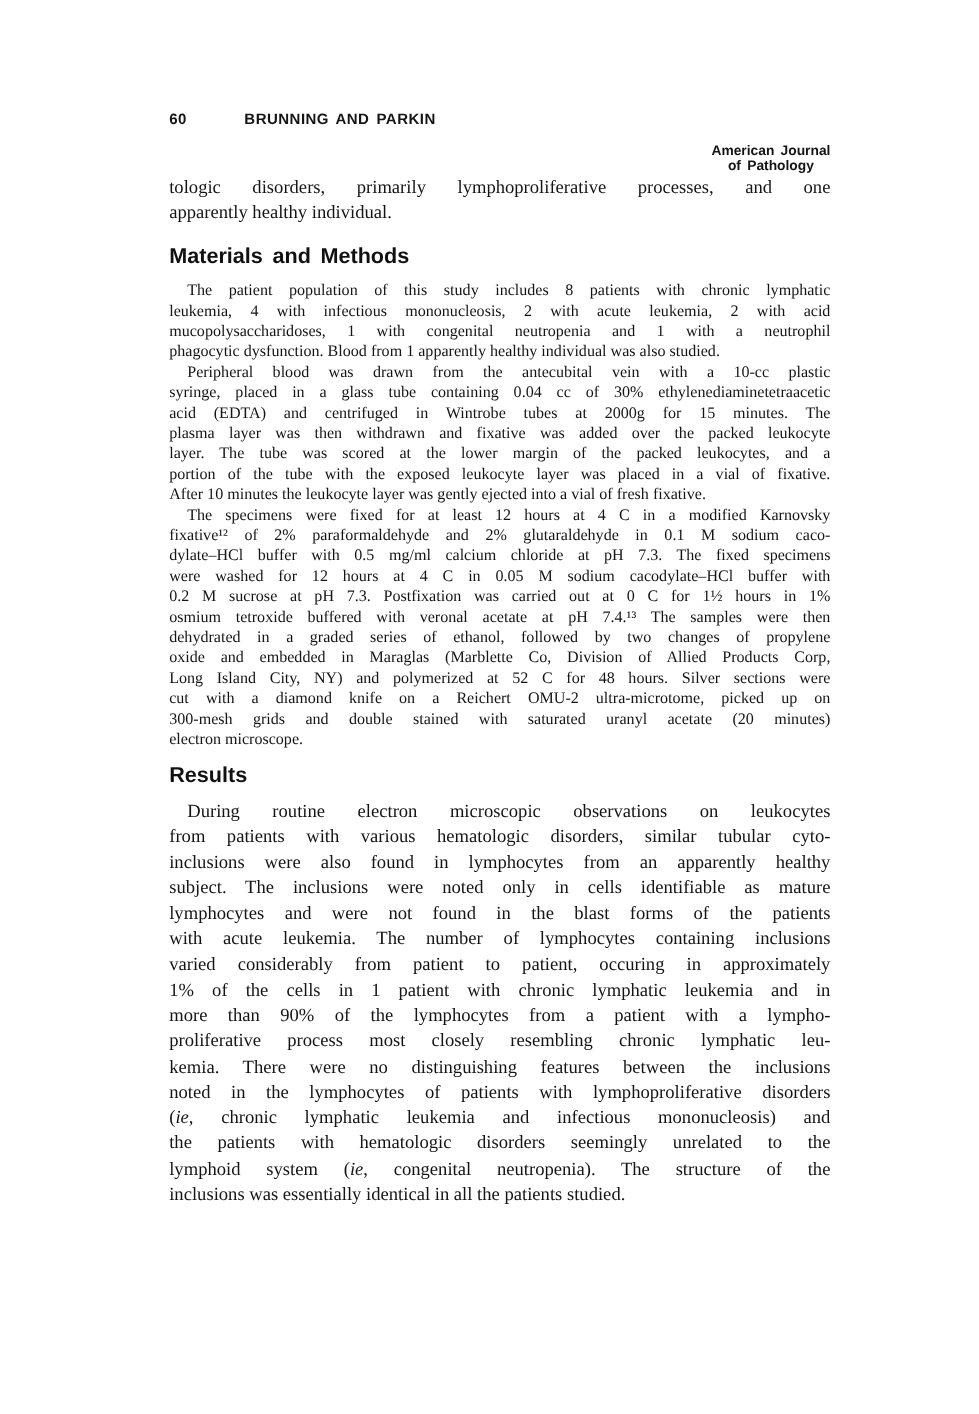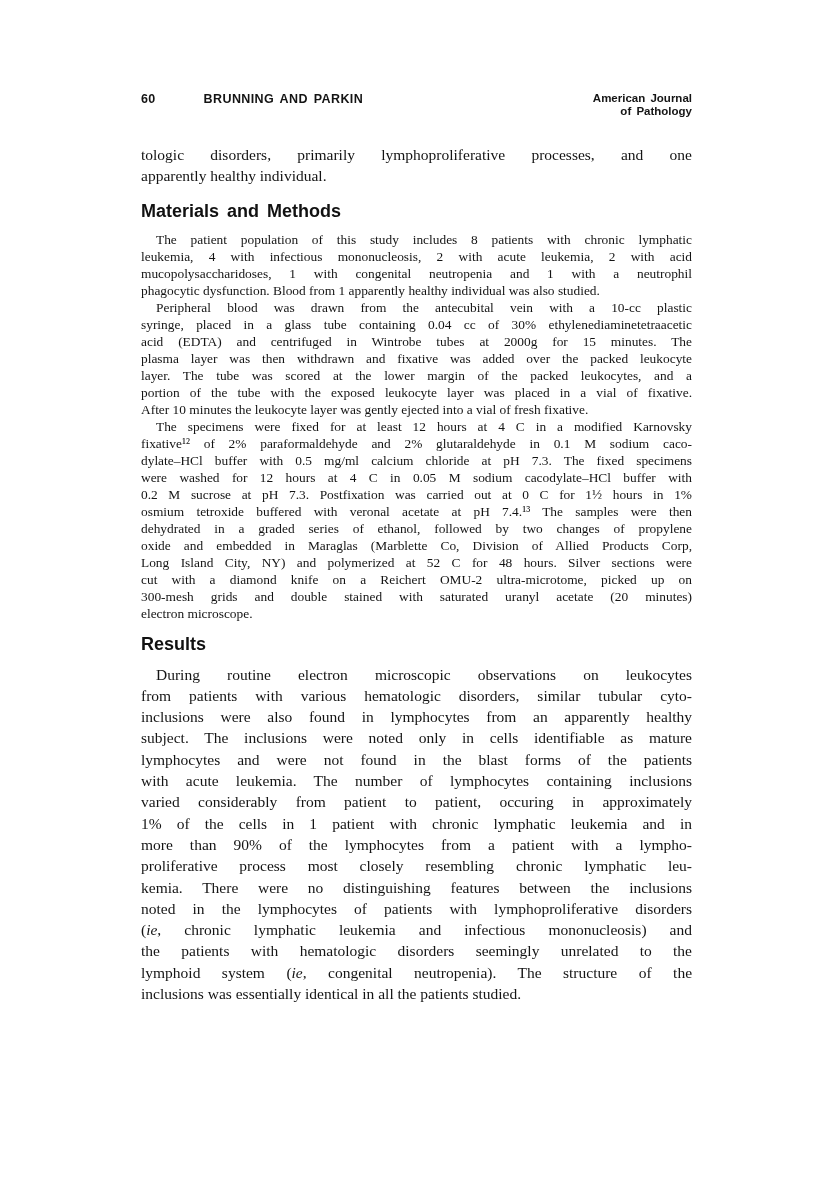--- a/index.html
+++ b/index.html
@@ -27,38 +27,39 @@
     font-weight: bold;
   }
   .header-left {
     font-size: 12.5px;
     letter-spacing: 0.4px;
     word-spacing: 2px;
     white-space: nowrap;
   }
   .running-title { margin-left: 42px; }
   .header-right {
-    text-align: right;
+    text-align: center;
     font-size: 11.5px;
     line-height: 13px;
     word-spacing: 2px;
+    margin-top: 28px;
   }
   
   .sec-heading {
     font-family: "Liberation Sans", sans-serif;
     font-size: 18px;
     font-weight: bold;
     word-spacing: 3px;
     margin: 0;
     color: #111;
   }
   .heading-methods { margin-top: 14px; }
   .heading-results { margin-top: 12px; }
   
-  .intro { margin-top: 26px; }
+  .intro { }
   .methods-block { margin-top: 9px; }
   .results-block { margin-top: 9px; }
   .body-large .line {
     font-size: 15.5px;
     line-height: 21.3px;
   }
   .body-small .line {
     font-size: 13.4px;
     line-height: 17px;
   }

